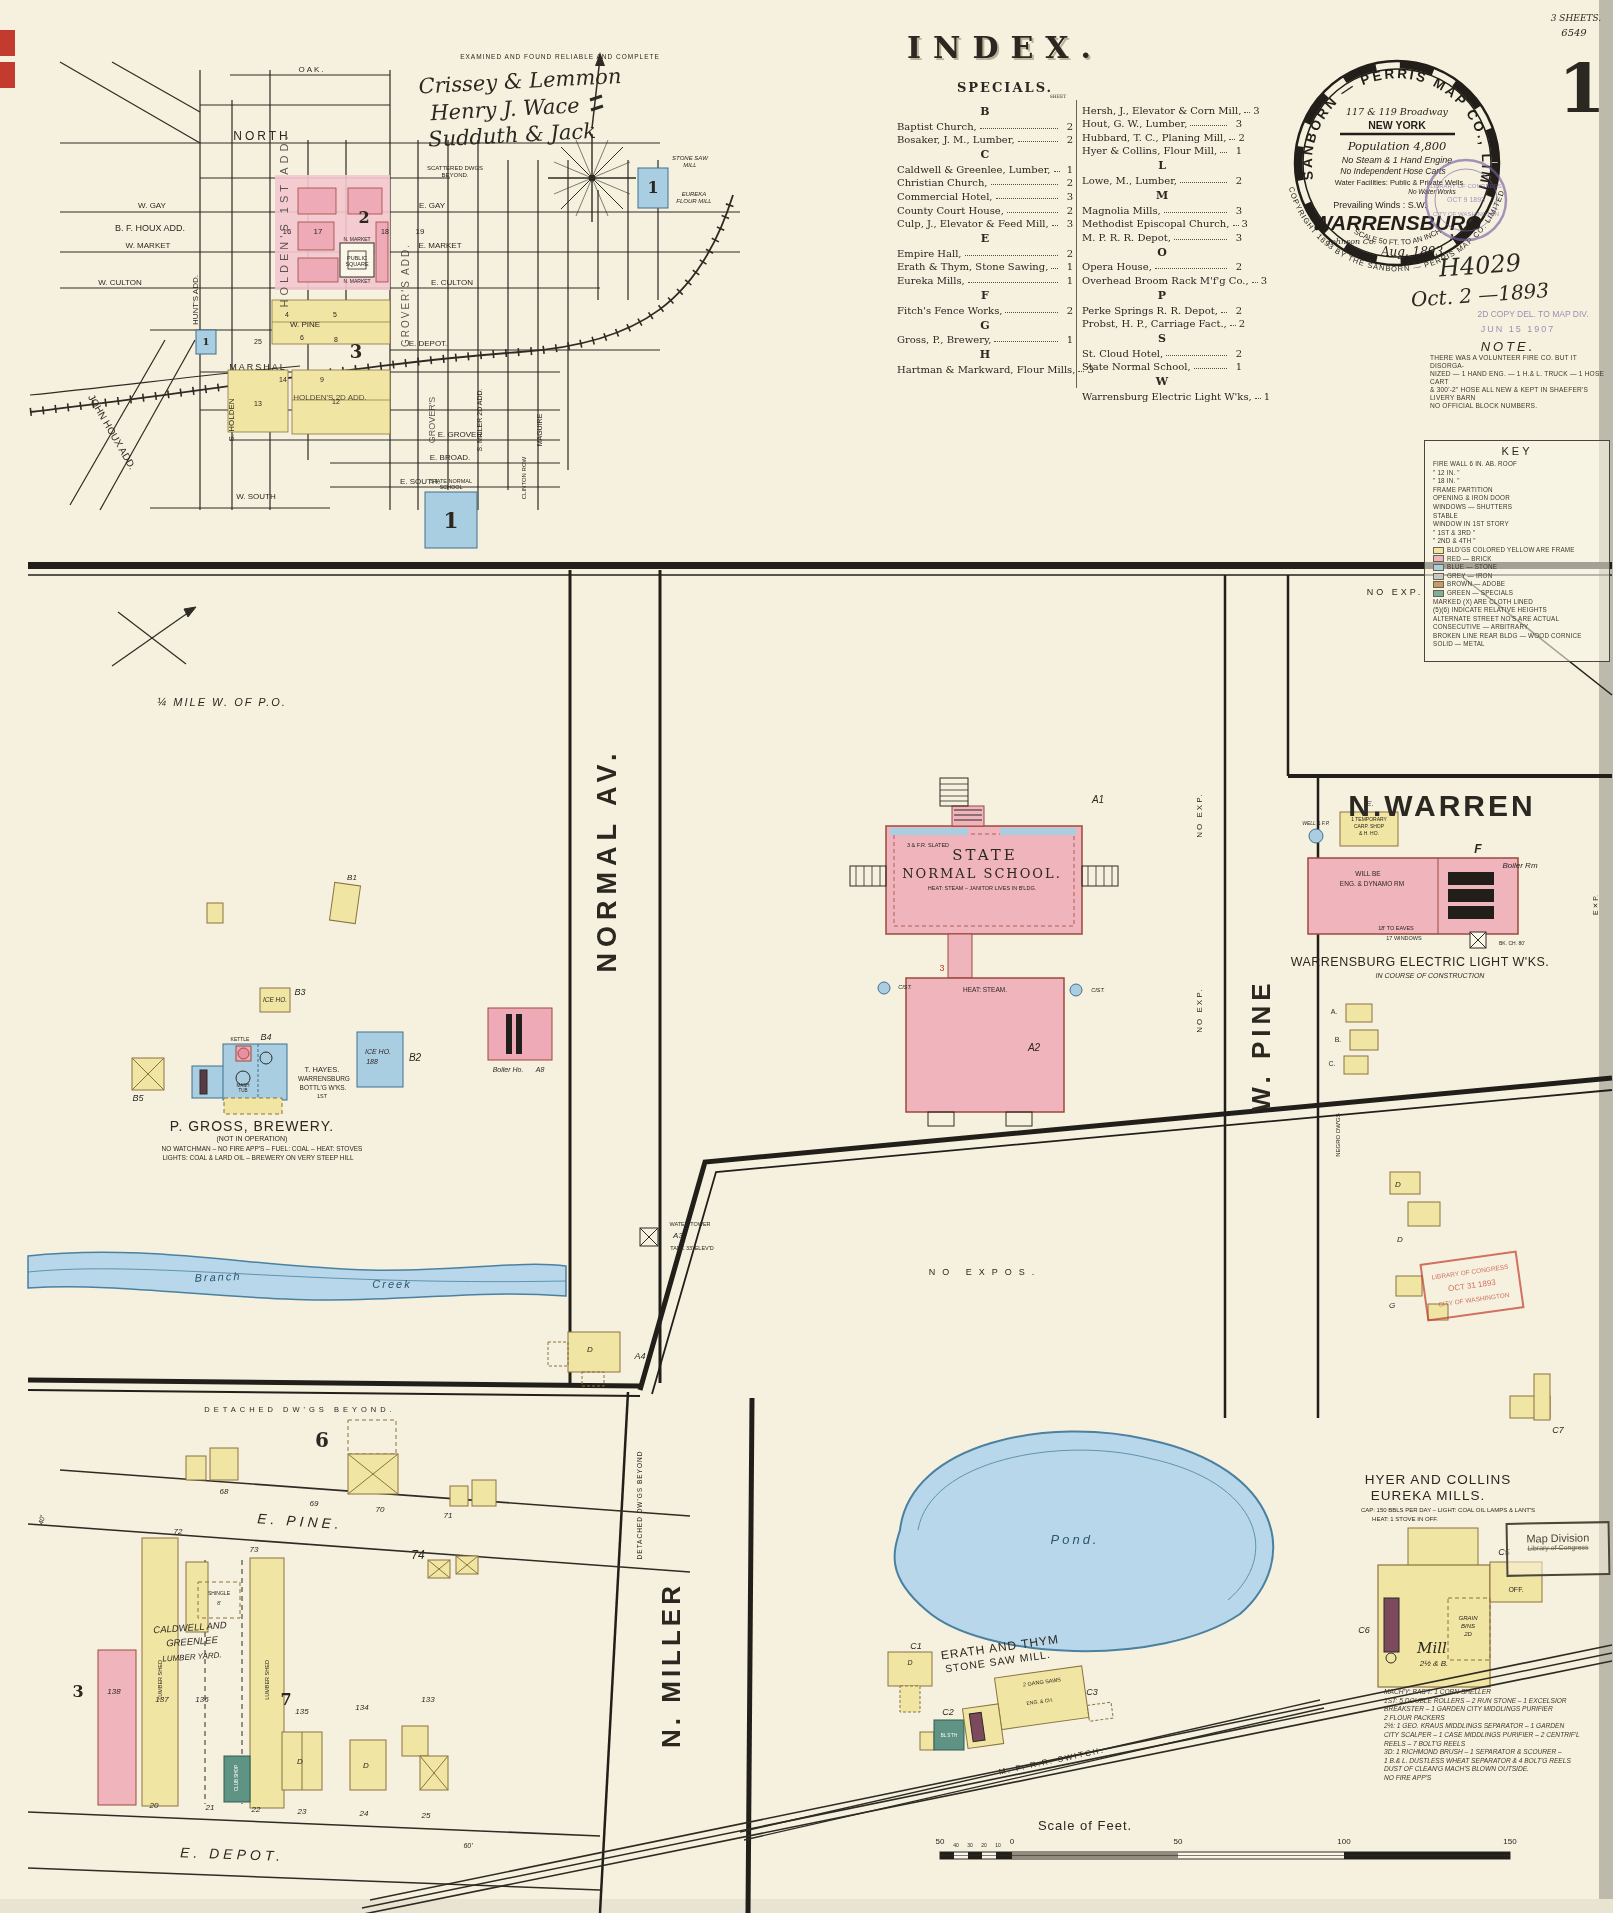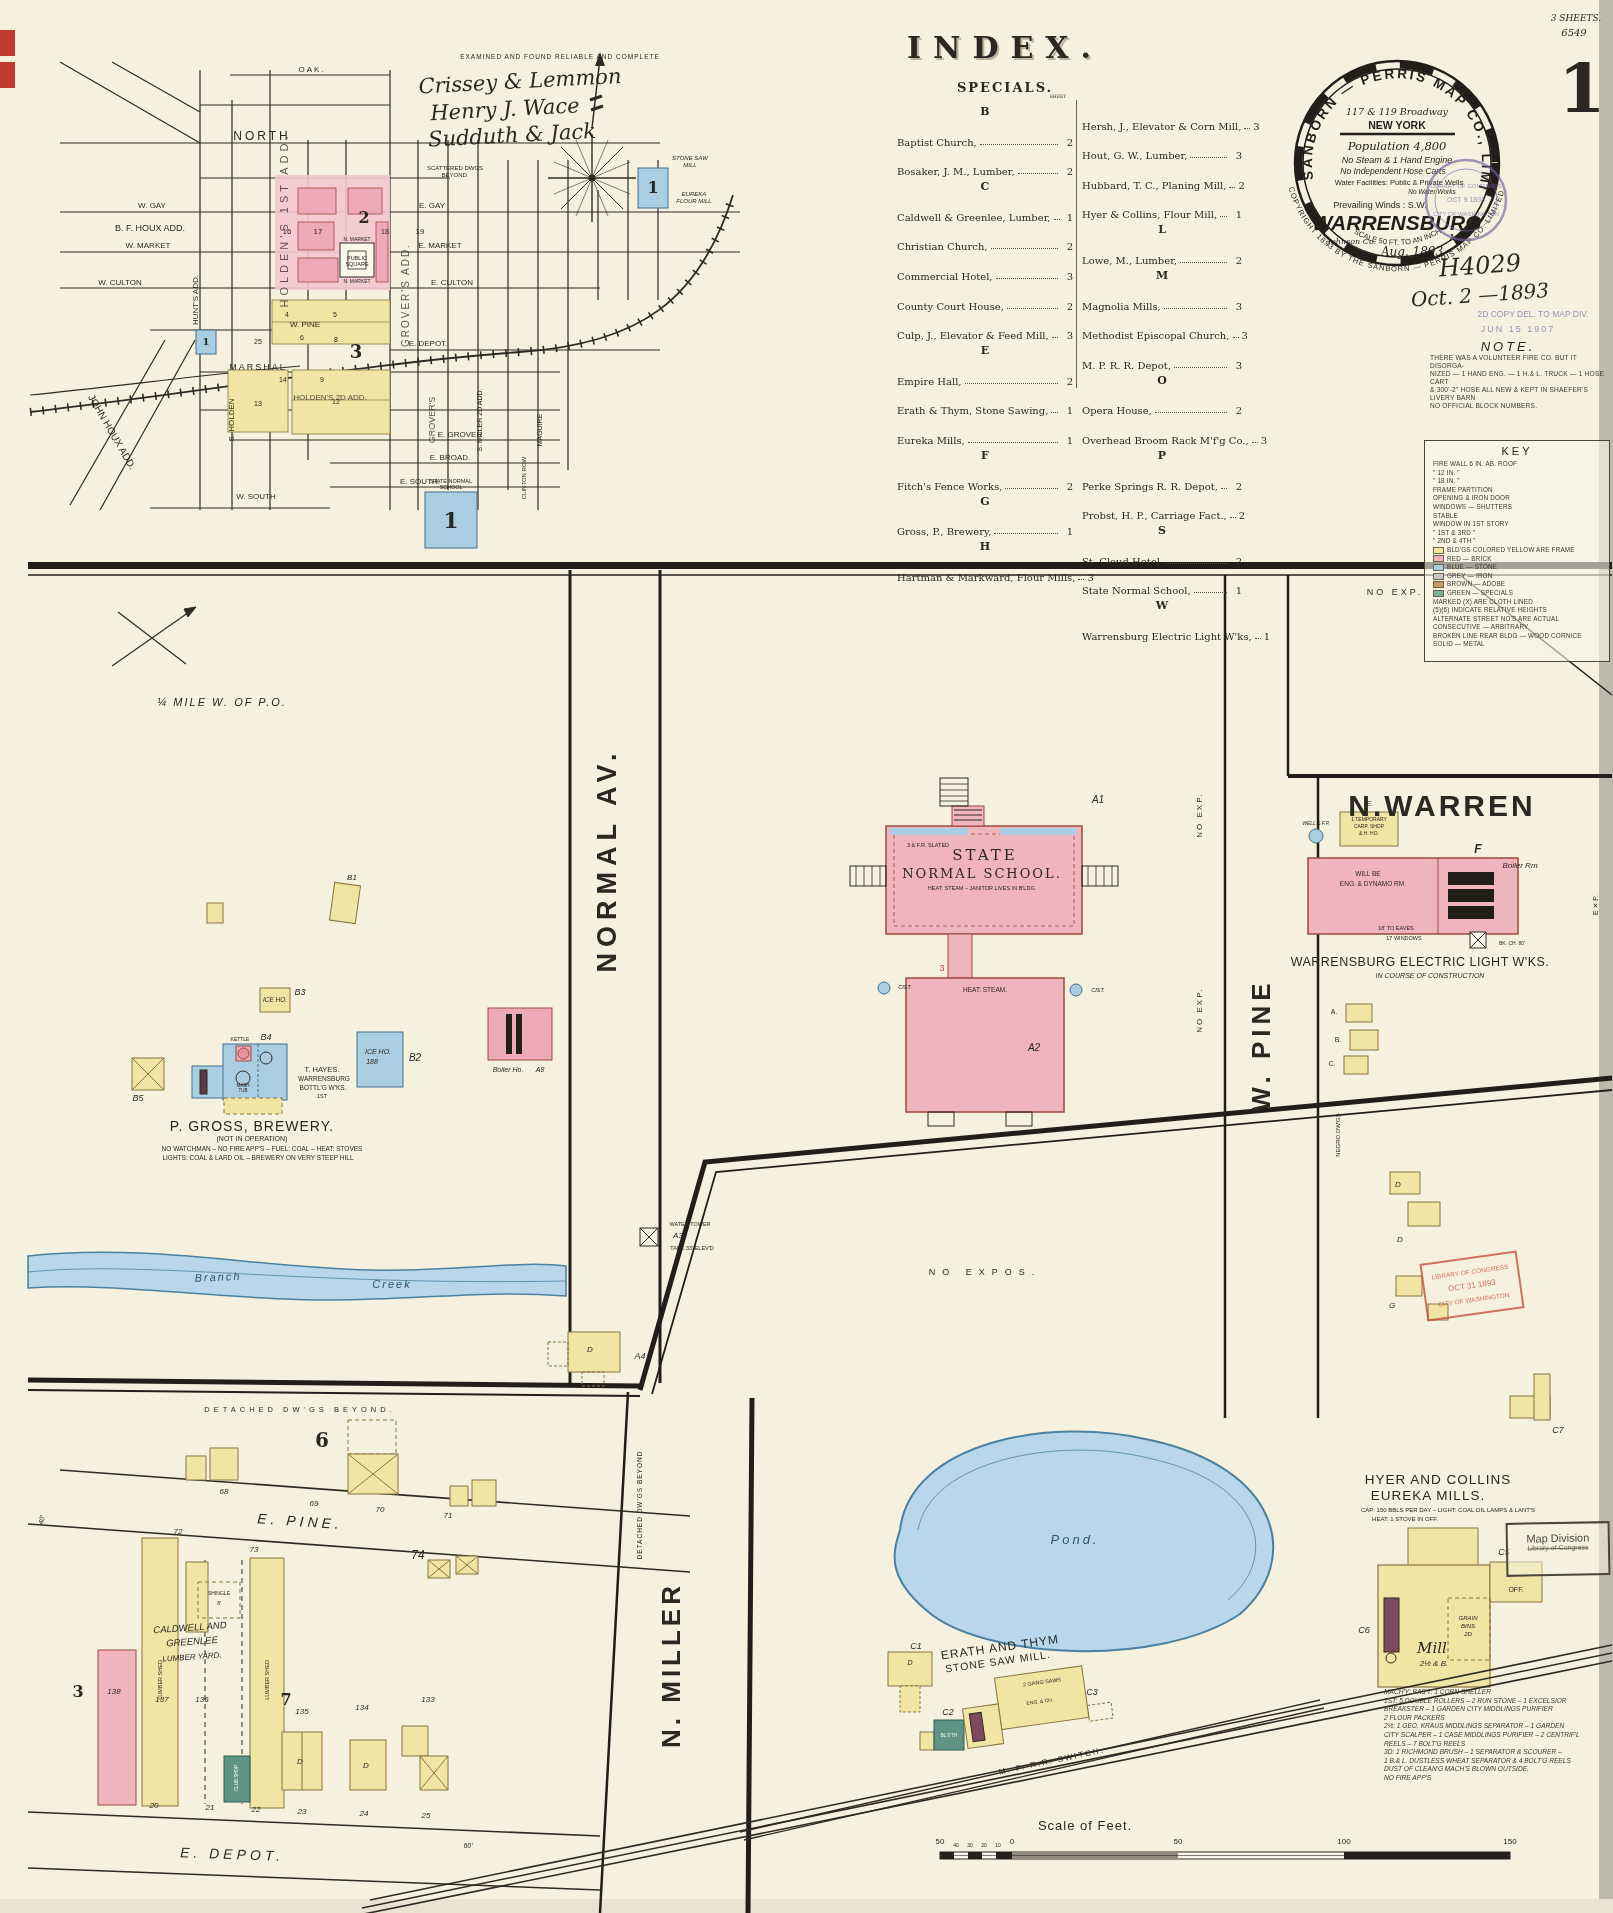--- a/index.html
+++ b/index.html
@@ -15,21 +15,21 @@
   .serif{font-family:"DejaVu Serif",serif;}
   .it{font-style:italic;}
   .b{font-weight:bold;}
   .hand{font-family:"DejaVu Serif",serif;font-style:italic;}
   .purple{color:#7b5fa3;margin-left:28px;}
   .red{color:#c23b2e;}
   .idx-title{font-family:"DejaVu Serif",serif;font-weight:bold;font-size:30px;
              letter-spacing:12px;text-shadow:2px 2px 0 #b9b19a;}
   .idx-col{position:absolute;font-family:"DejaVu Serif",serif;font-size:10px;}
   .idx-col .head{display:block;text-align:center;font-weight:bold;font-size:11px;padding-top:3px;height:13px;}
-  .idx-col .row{display:flex;align-items:flex-end;height:13.6px;margin-top:16px;}
+  .idx-col .row{display:flex;align-items:flex-end;height:13.6px;}
   .idx-col .row .t{white-space:nowrap;}
   .idx-col .row .dots{flex:1;border-bottom:1.5px dotted #55503f;margin:0 3px 3px 3px;min-width:6px;}
   .idx-col .row .s{width:12px;text-align:right;}
   .keybox{position:absolute;left:1424px;top:440px;width:184px;height:218px;
           border:1.5px solid #4a463a;background:rgba(250,246,232,.6);padding:2px 0 0 0;}
   .keybox .ktitle{text-align:center;font-size:11px;letter-spacing:3px;margin:2px 0 3px 0;}
   .keyrow{display:flex;align-items:center;font-size:6.3px;line-height:8.6px;padding-left:8px;
           letter-spacing:.2px;color:#3a362c;}
   .chip{display:none;width:9px;height:5px;border:.5px solid #6a6450;margin-right:3px;}
   [data-chip]{display:inline-block;}

